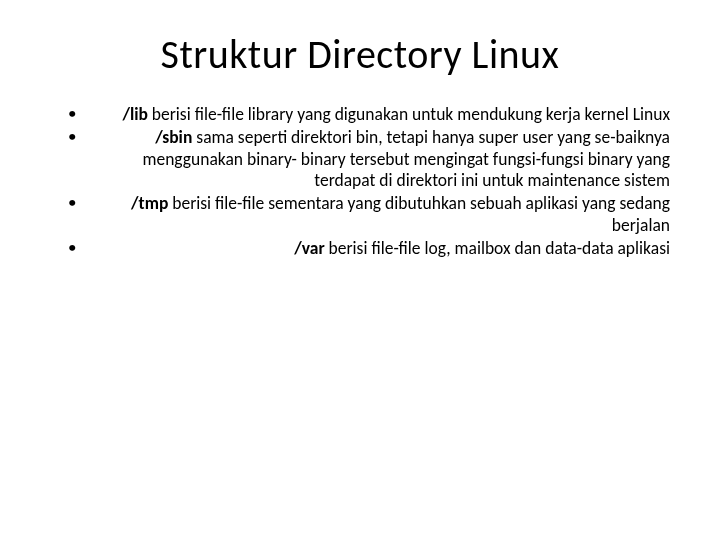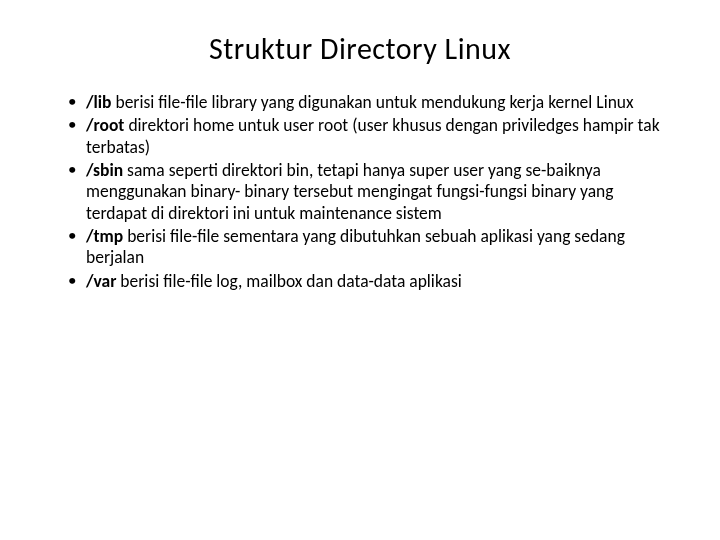--- a/index.html
+++ b/index.html
@@ -11,54 +11,53 @@
     font-family: Calibri, "Segoe UI", Arial, sans-serif;
     color: #000;
   }
   .slide {
     width: 720px;
     height: 540px;
     box-sizing: border-box;
     padding: 20px 40px 20px 40px;
   }
   h1.title {
-    font-size: 30px;
+    font-size: 40px;
     font-weight: 400;
     text-align: center;
     margin: 10px 0 25px 0;
     letter-spacing: 0.5px;
   }
   ul.bullets {
     list-style: none;
     padding: 0 10px 0 28px;
     margin: 0;
   }
   ul.bullets li {
     position: relative;
     font-size: 17.5px;
     line-height: 1.22;
     margin-bottom: 2px;
     padding-left: 18px;
-    text-align: left;
+    text-align: right;
   }
   ul.bullets li::before {
     content: "•";
     position: absolute;
     left: 0;
     top: 0;
     font-size: 17px;
     line-height: 1.22;
   }
   .b { font-weight: 700; }
 </style>
 </head>
 <body>
 
 <div class="slide">
   <h1 class="title">Struktur Directory Linux</h1>
   <ul class="bullets">
     <li><span class="b">/lib</span><span> berisi file-file library yang digunakan untuk mendukung kerja kernel Linux</span></li>
-    <li><span class="b">/root</span><span> direktori home untuk user root (user khusus dengan priviledges hampir tak terbatas)</span></li>
     <li><span class="b">/sbin</span><span> sama seperti direktori bin, tetapi hanya super user yang se-baiknya menggunakan binary- binary tersebut mengingat fungsi-fungsi binary yang terdapat di direktori ini untuk maintenance sistem</span></li>
     <li><span class="b">/tmp</span><span> berisi file-file sementara yang dibutuhkan sebuah aplikasi yang sedang berjalan</span></li>
     <li><span class="b">/var</span><span> berisi file-file log, mailbox dan data-data aplikasi</span></li>
   </ul>
 </div>
 
 </body></html>

